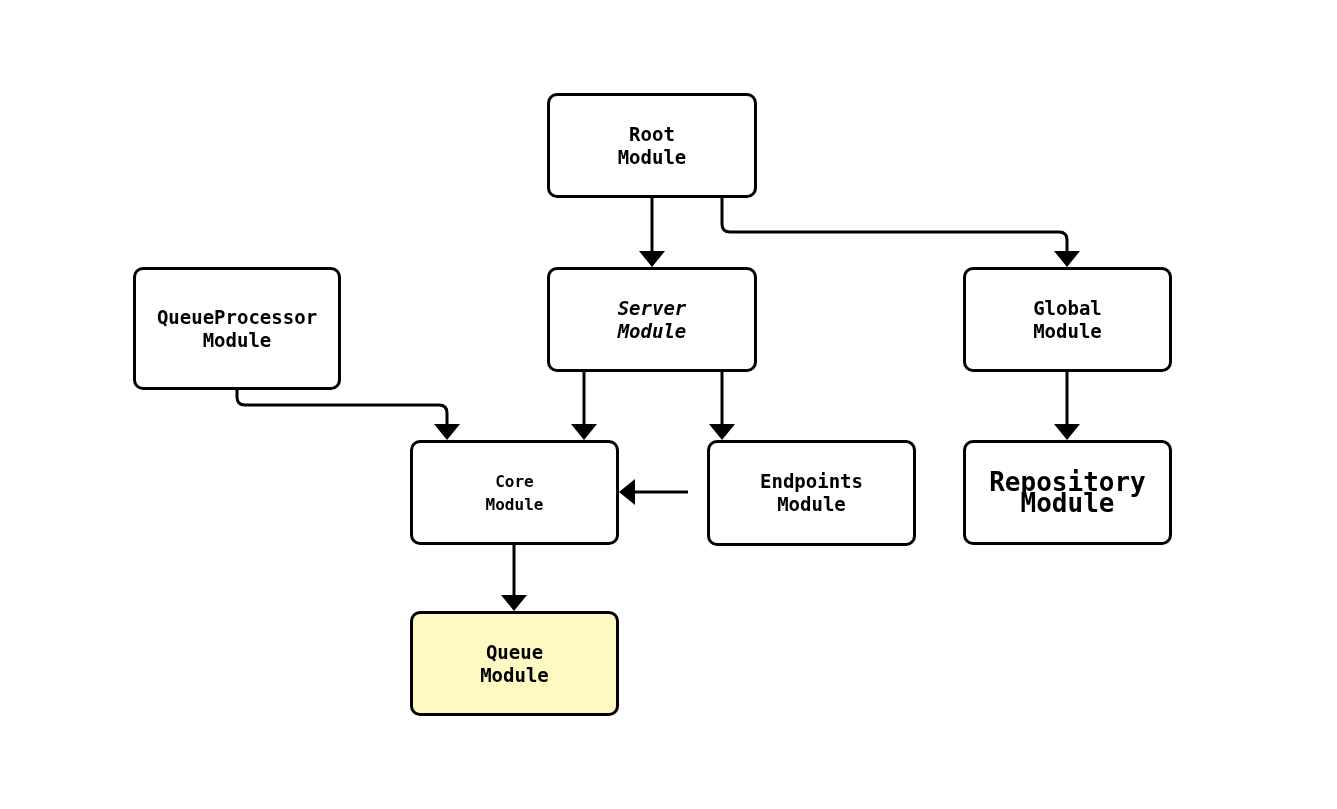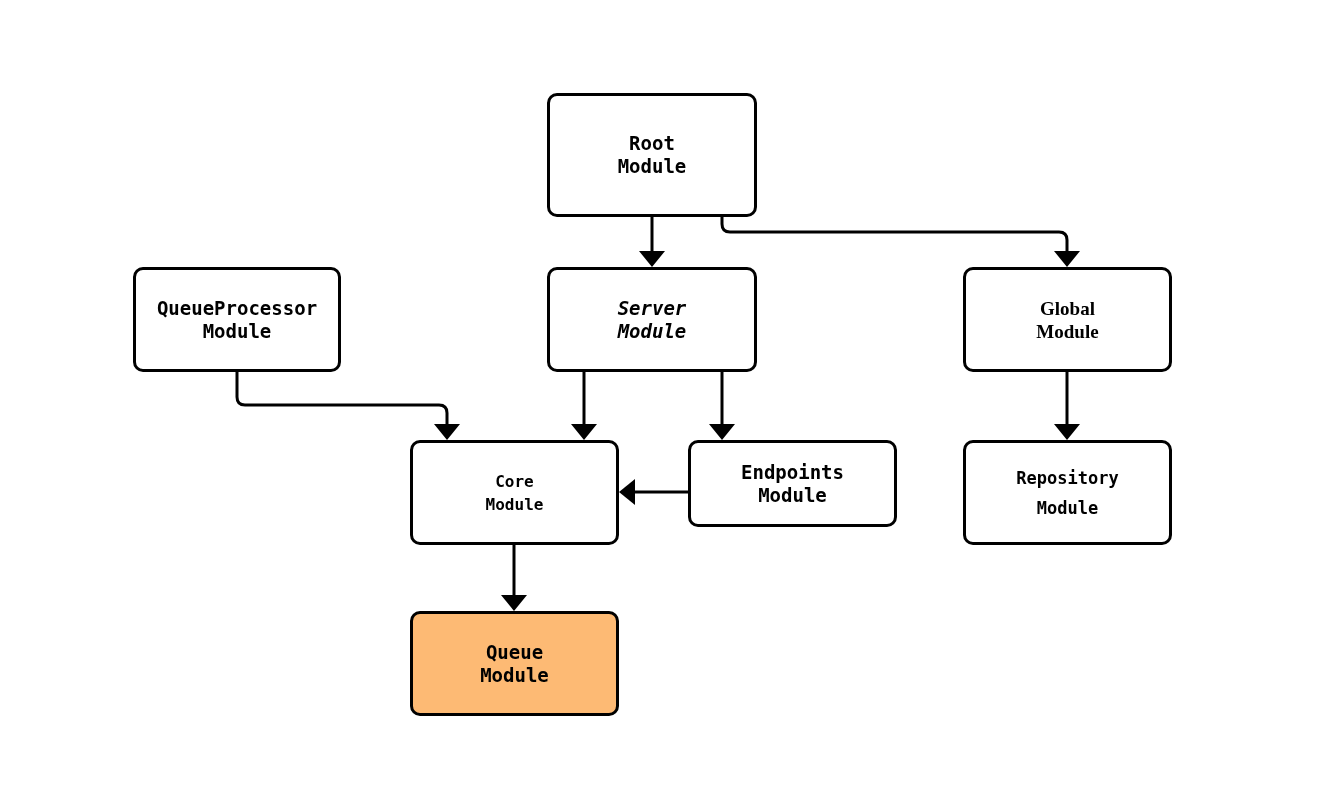--- a/index.html
+++ b/index.html
@@ -61,46 +61,46 @@
       <path d="M 722 372 L 722 424" fill="none" stroke="#000000" stroke-width="3"></path>
       <polygon points="722,440 709,424 735,424" fill="#000000"></polygon>
       <path d="M 1067 372 L 1067 424" fill="none" stroke="#000000" stroke-width="3"></path>
       <polygon points="1067,440 1054,424 1080,424" fill="#000000"></polygon>
       <path d="M 688 492 L 635 492" fill="none" stroke="#000000" stroke-width="3"></path>
       <polygon points="619,492 635,479 635,505" fill="#000000"></polygon>
       <path d="M 514 545 L 514 595" fill="none" stroke="#000000" stroke-width="3"></path>
       <polygon points="514,611 501,595 527,595" fill="#000000"></polygon>
     </svg>
   <div class="nodes-layer">
-      <div class="node" style="left: 547px; top: 93px; width: 210px; height: 124px; border: 3px solid rgb(0, 0, 0); border-radius: 10px; background: rgb(255, 255, 255);">
+      <div class="node" style="left: 547px; top: 93px; width: 210px; height: 105px; border: 3px solid rgb(0, 0, 0); border-radius: 10px; background: rgb(255, 255, 255);">
         <div class="label" style="font-size: 19px; line-height: 23px; color: rgb(0, 0, 0);">Root
 Module</div>
       </div>
-      <div class="node" style="left: 133px; top: 267px; width: 208px; height: 105px; border: 3px solid rgb(0, 0, 0); border-radius: 10px; background: rgb(255, 255, 255);">
+      <div class="node" style="left: 133px; top: 267px; width: 208px; height: 123px; border: 3px solid rgb(0, 0, 0); border-radius: 10px; background: rgb(255, 255, 255);">
         <div class="label" style="font-size: 19px; line-height: 23px; color: rgb(0, 0, 0);">QueueProcessor
 Module</div>
       </div>
       <div class="node" style="left: 547px; top: 267px; width: 210px; height: 105px; border: 3px solid rgb(0, 0, 0); border-radius: 10px; background: rgb(255, 255, 255); font-style: italic;">
         <div class="label" style="font-size: 19px; line-height: 23px; color: rgb(0, 0, 0);">Server
 Module</div>
       </div>
-      <div class="node" style="left: 963px; top: 267px; width: 209px; height: 105px; border: 3px solid rgb(0, 0, 0); border-radius: 10px; background: rgb(255, 255, 255); font-family: Liberation Serif, serif;">
+      <div class="node" style="left: 963px; top: 267px; width: 209px; height: 105px; border: 3px solid rgb(0, 0, 0); border-radius: 10px; background: rgb(255, 255, 255);">
         <div class="label" style="font-size: 19px; line-height: 23px; color: rgb(0, 0, 0);">Global
 Module</div>
       </div>
       <div class="node" style="left: 410px; top: 440px; width: 209px; height: 105px; border: 3px solid rgb(0, 0, 0); border-radius: 10px; background: rgb(255, 255, 255);">
         <div class="label" style="font-size: 16px; line-height: 23px; color: rgb(0, 0, 0);">Core
 Module</div>
       </div>
-      <div class="node" style="left: 688px; top: 440px; width: 209px; height: 87px; border: 3px solid rgb(0, 0, 0); border-radius: 10px; background: rgb(255, 255, 255);">
+      <div class="node" style="left: 707px; top: 440px; width: 209px; height: 106px; border: 3px solid rgb(0, 0, 0); border-radius: 10px; background: rgb(255, 255, 255);">
         <div class="label" style="font-size: 19px; line-height: 23px; color: rgb(0, 0, 0);">Endpoints
 Module</div>
       </div>
       <div class="node" style="left: 963px; top: 440px; width: 209px; height: 105px; border: 3px solid rgb(0, 0, 0); border-radius: 10px; background: rgb(255, 255, 255);">
-        <div class="label" style="font-size: 17px; line-height: 30px; color: rgb(0, 0, 0);">Repository
+        <div class="label" style="font-size: 26px; line-height: 21px; color: rgb(0, 0, 0);">Repository
 Module</div>
       </div>
-      <div class="node" style="left: 410px; top: 611px; width: 209px; height: 105px; border: 3px solid rgb(0, 0, 0); border-radius: 10px; background: #fdba74;">
+      <div class="node" style="left: 410px; top: 611px; width: 209px; height: 105px; border: 3px solid rgb(0, 0, 0); border-radius: 10px; background: #fef9c3;">
         <div class="label" style="font-size: 19px; line-height: 23px; color: rgb(0, 0, 0);">Queue
 Module</div>
       </div>
     </div>
 </div>
 
 </body></html>

